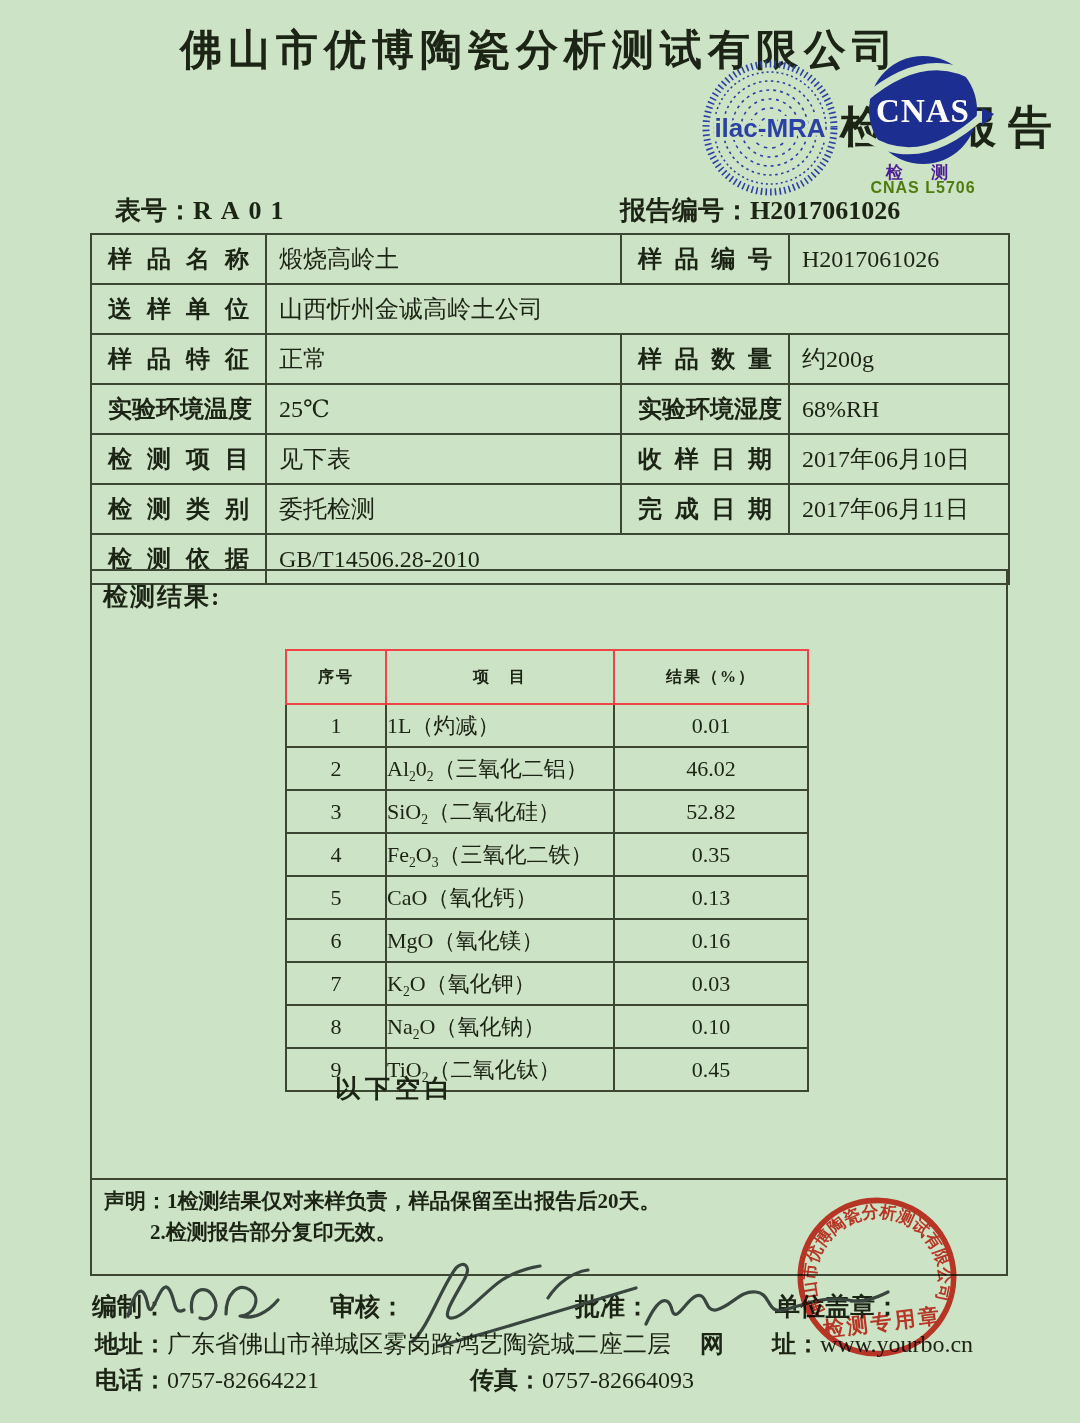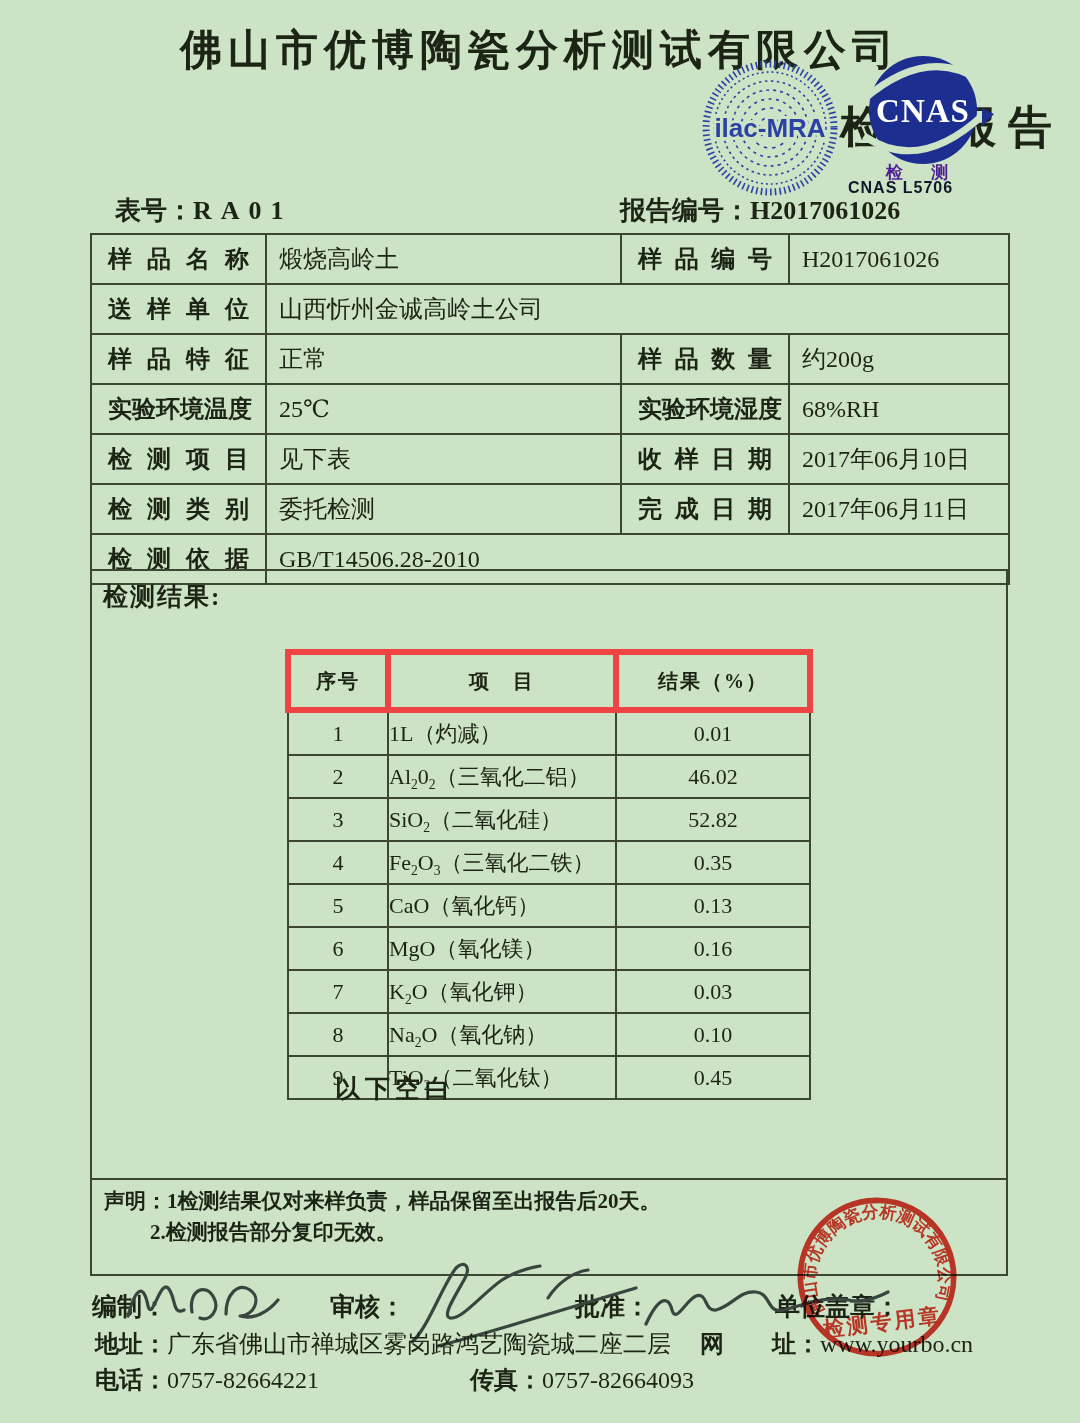--- a/index.html
+++ b/index.html
@@ -21,22 +21,22 @@
     font-size:44px;font-weight:700;letter-spacing:12px;white-space:nowrap;
   }
   .ilac-logo{position:absolute;left:700px;top:58px;}
   .cnas-logo{position:absolute;left:848px;top:52px;}
   .cnas-sub{
     position:absolute;left:848px;top:161px;width:150px;text-align:center;
     color:#4c1d95;font-weight:700;font-size:17px;letter-spacing:12px;
     font-family:Liberation Sans, sans-serif;white-space:nowrap;
   }
   .cnas-code{
-    position:absolute;left:848px;top:179px;width:150px;
-    color:#0f172a;font-weight:700;font-size:16px;letter-spacing:1px;
+    position:absolute;left:848px;top:179px;width:150px;text-align:center;
+    color:#4d7c0f;font-weight:700;font-size:16px;letter-spacing:1px;
     font-family:"Liberation Sans","DejaVu Sans",sans-serif;
   }
   
   .meta-row{position:absolute;top:193px;left:95px;width:913px;height:36px;font-size:26px;font-weight:700;}
   .meta-form{position:absolute;left:0;top:0;margin-left:20px;}
   .meta-form .sp{letter-spacing:9px;}
   .meta-report{position:absolute;left:525px;top:0;}
   
   .info-table{
     position:absolute;top:233px;left:90px;width:918px;
@@ -52,21 +52,21 @@
   .results-box{
     position:absolute;top:569px;left:90px;width:918px;height:611px;
     border:2px solid #3c4733;box-sizing:border-box;
   }
   .results-label{position:absolute;top:9px;left:11px;font-size:25px;font-weight:700;letter-spacing:2px;}
   .results-table{
     position:absolute;top:78px;left:193px;width:522px;
     border-collapse:collapse;table-layout:fixed;
   }
   .results-table th{
-    border:6px solid #ef4444;height:50px;font-size:20px;font-weight:700;
+    border:2px solid #ef4444;height:50px;font-size:16px;font-weight:700;
     text-align:center;letter-spacing:2px;
   }
   .results-table td{
     border:2px solid #3c4733;height:41px;font-size:22px;padding:0;
   }
   .results-table td.c{text-align:center;}
   .results-table td.item{text-align:left;}
   .below-blank{position:absolute;top:501px;left:243px;font-size:25px;font-weight:700;letter-spacing:5px;}
   
   .statement-box{

